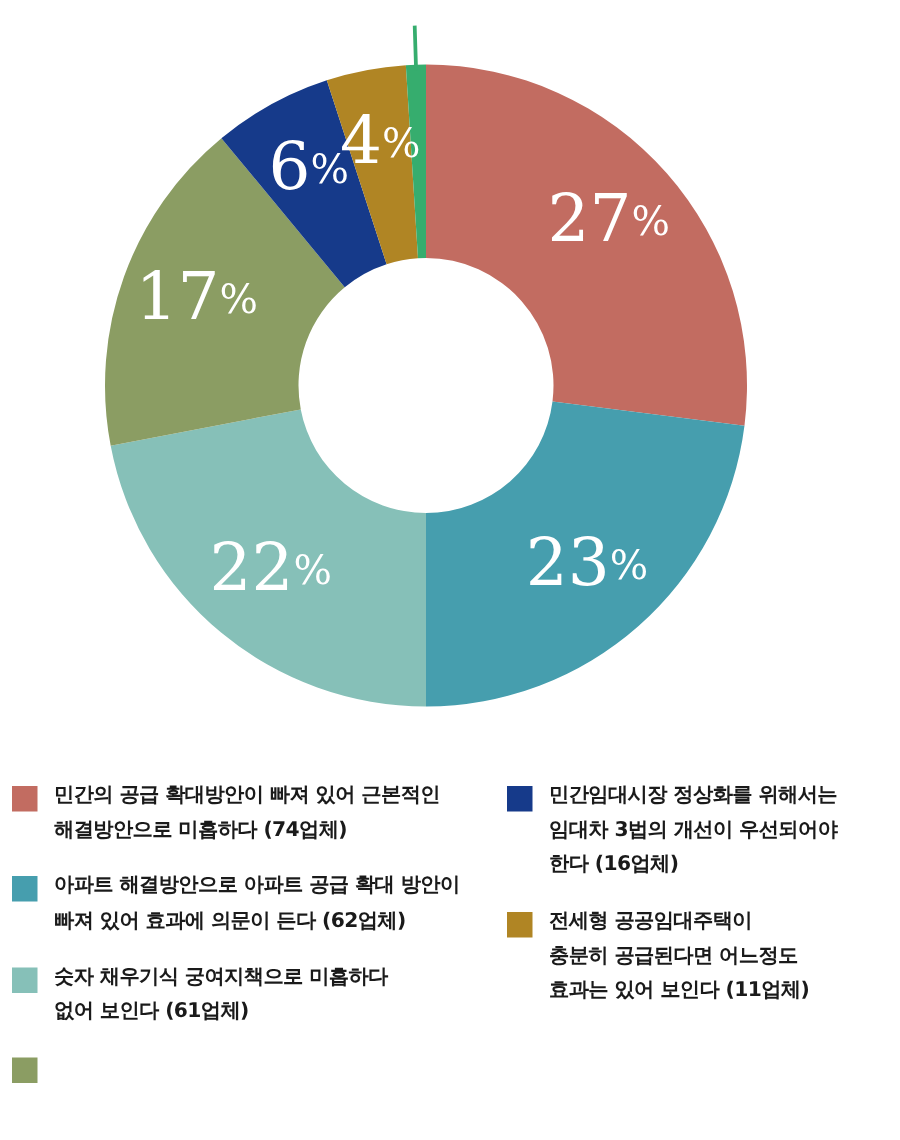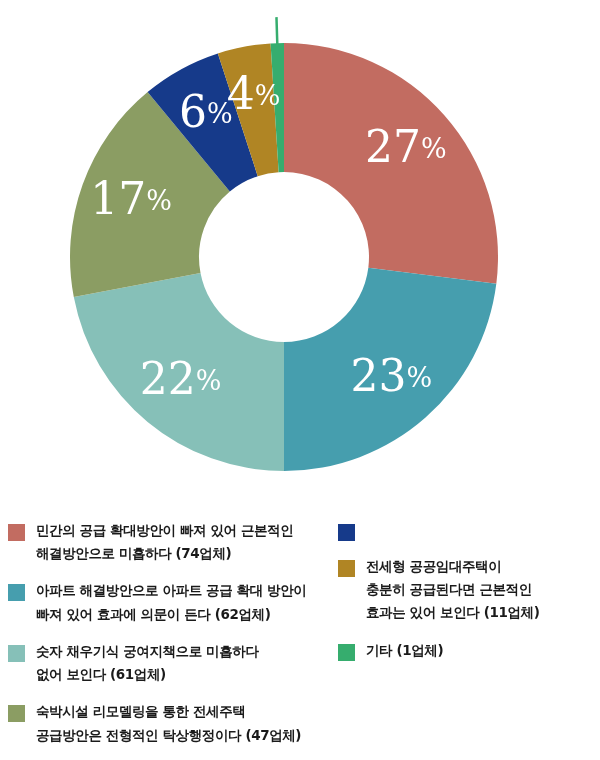--- a/index.html
+++ b/index.html
@@ -127,32 +127,29 @@
         <span class="legend-label">아파트 해결방안으로 아파트 공급 확대 방안이
 빠져 있어 효과에 의문이 든다 (62업체)</span>
       </div>
       <div class="legend-item">
         <span class="legend-swatch" style="background: rgb(134, 192, 184);"></span>
         <span class="legend-label">숫자 채우기식 궁여지책으로 미흡하다
 없어 보인다 (61업체)</span>
       </div>
       <div class="legend-item">
         <span class="legend-swatch" style="background: rgb(139, 157, 99);"></span>
-        <span class="legend-label">숙박시설 리모델링을 통한 전세주택
-공급방안은 전형적인 탁상행정이다 (47업체)</span>
       </div>
     </div>
   <div class="legend-col" id="legend-col-right">
       <div class="legend-item">
         <span class="legend-swatch" style="background: rgb(22, 58, 138);"></span>
+        <span class="legend-label">민간임대시장 정상화를 위해서는
+임대차 3법의 개선이 우선되어야
+한다 (16업체)</span>
       </div>
       <div class="legend-item">
         <span class="legend-swatch" style="background: rgb(176, 133, 36);"></span>
         <span class="legend-label">전세형 공공임대주택이
-충분히 공급된다면 근본적인
+충분히 공급된다면 어느정도
 효과는 있어 보인다 (11업체)</span>
-      </div>
-      <div class="legend-item">
-        <span class="legend-swatch" style="background: rgb(54, 173, 110);"></span>
-        <span class="legend-label">기타 (1업체)</span>
       </div>
     </div>
 </div>
 
 </body></html>

